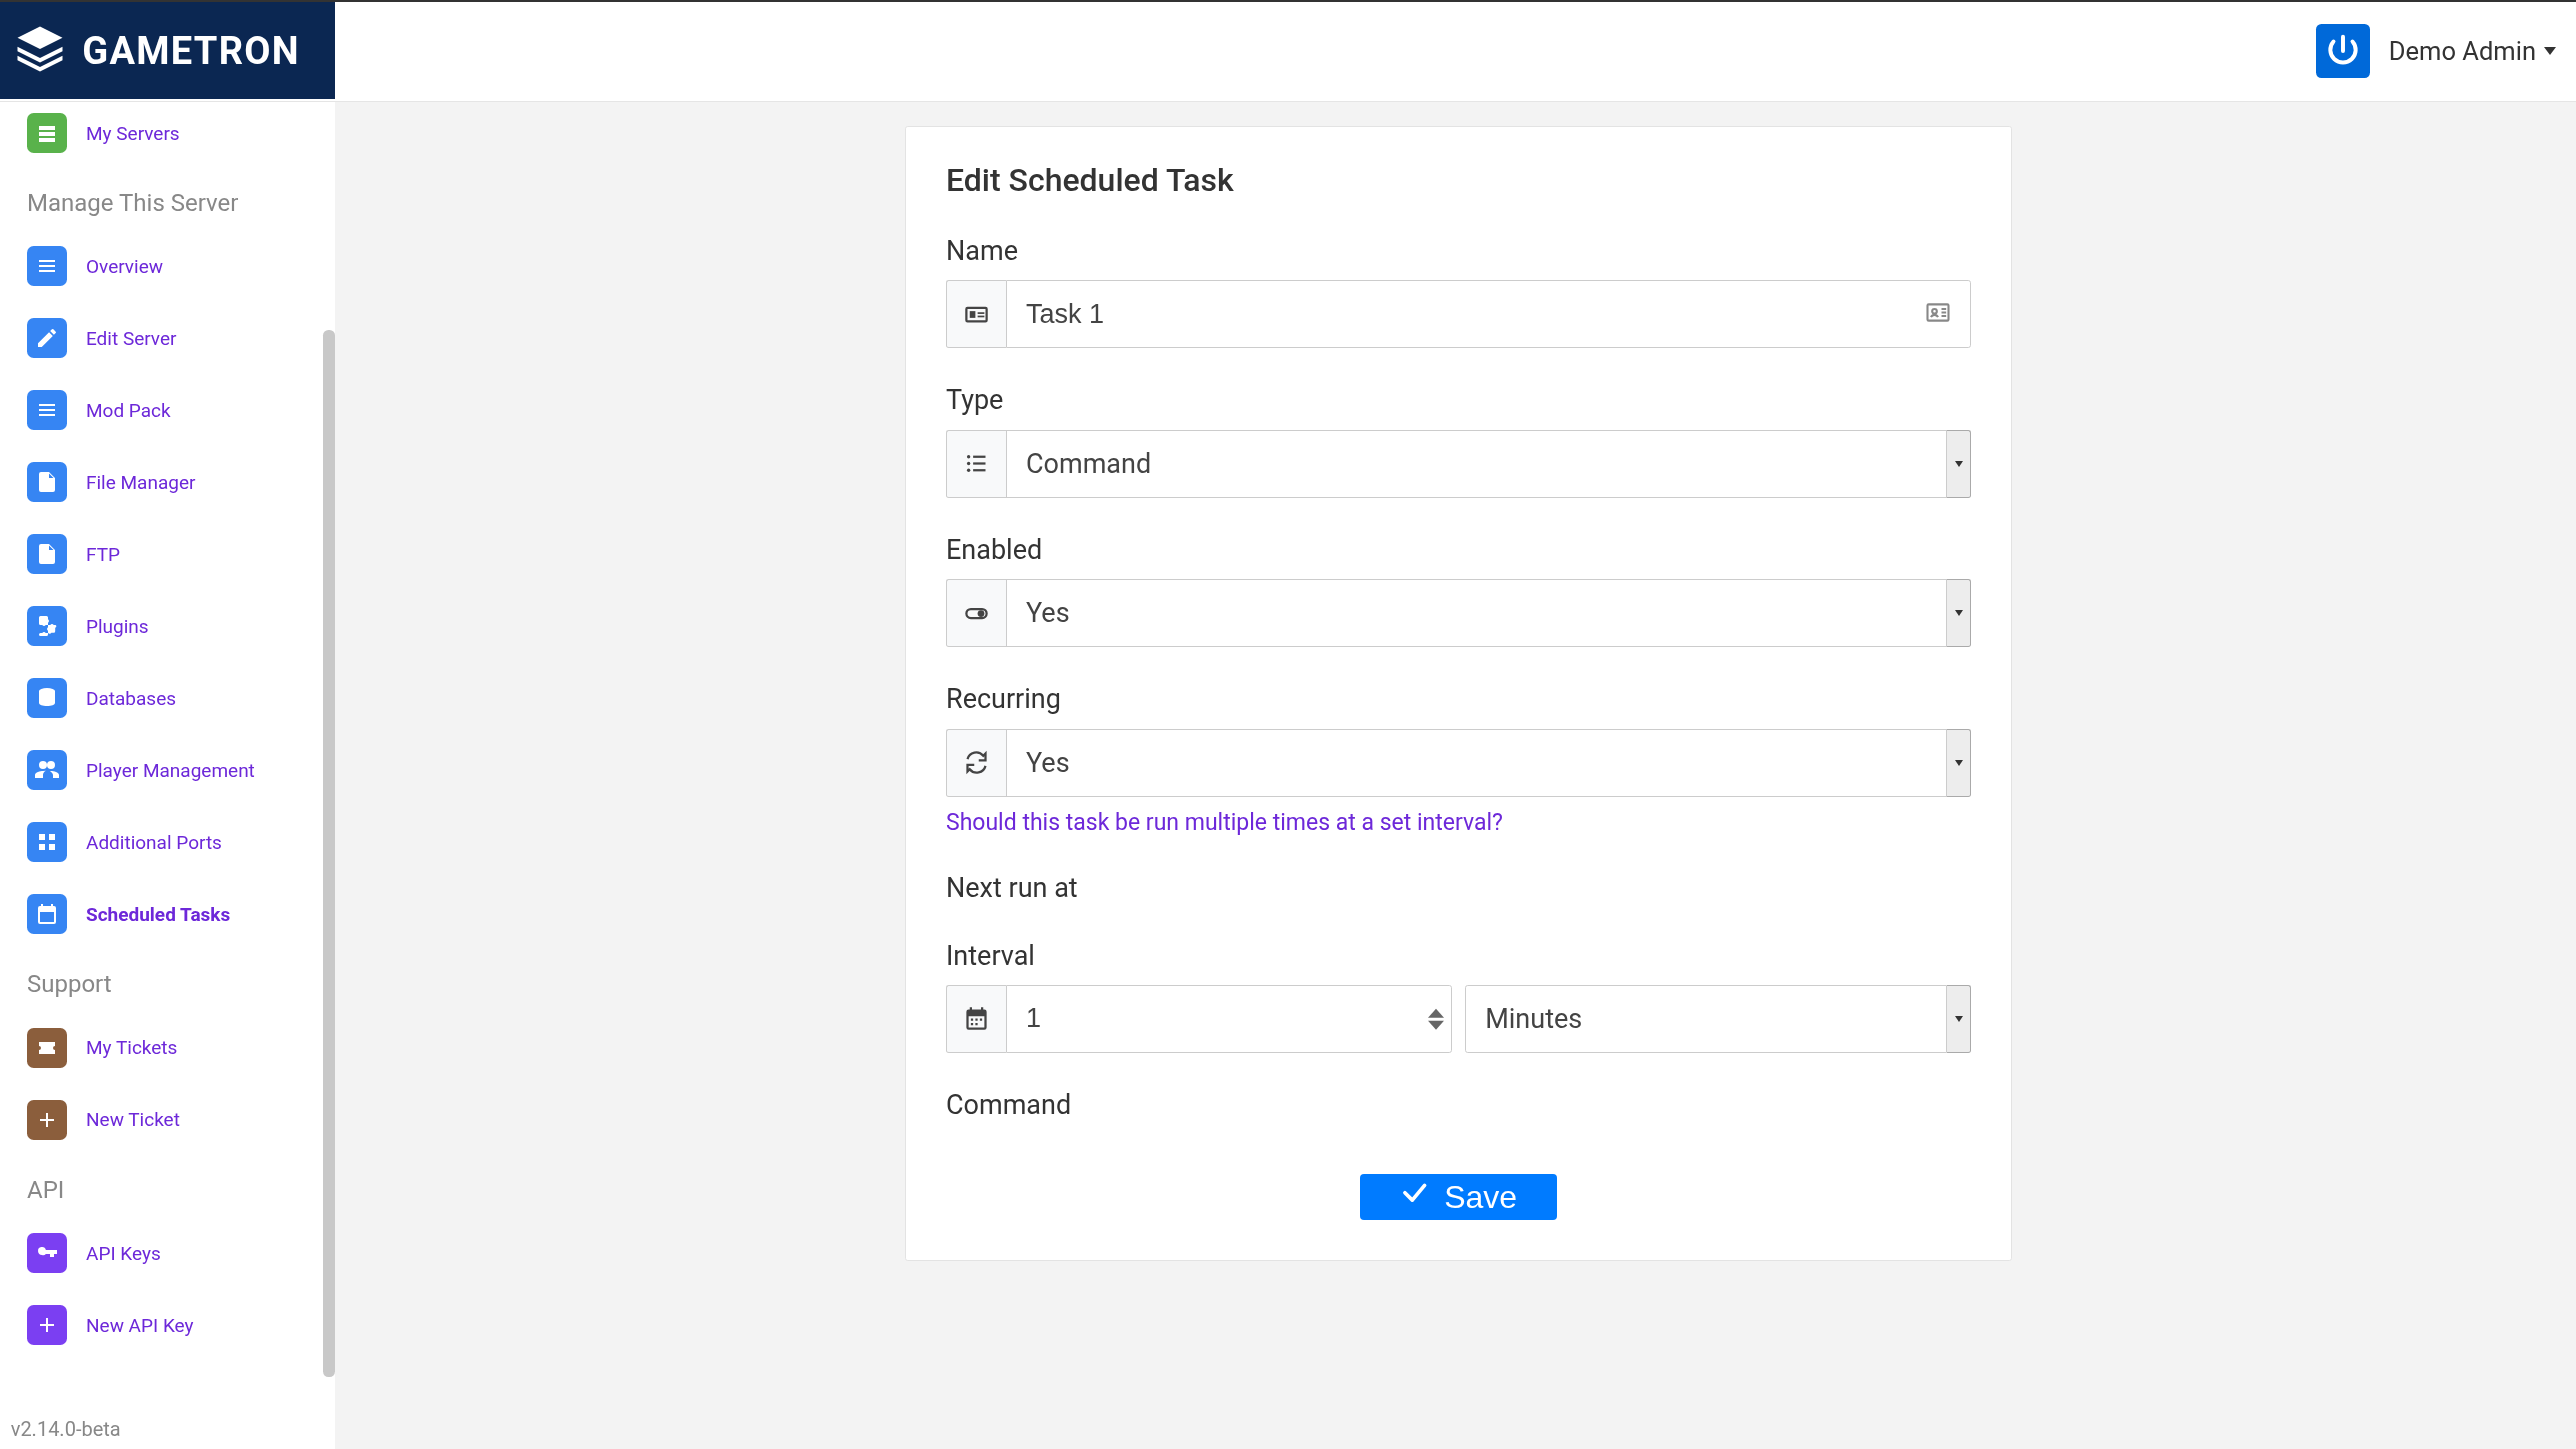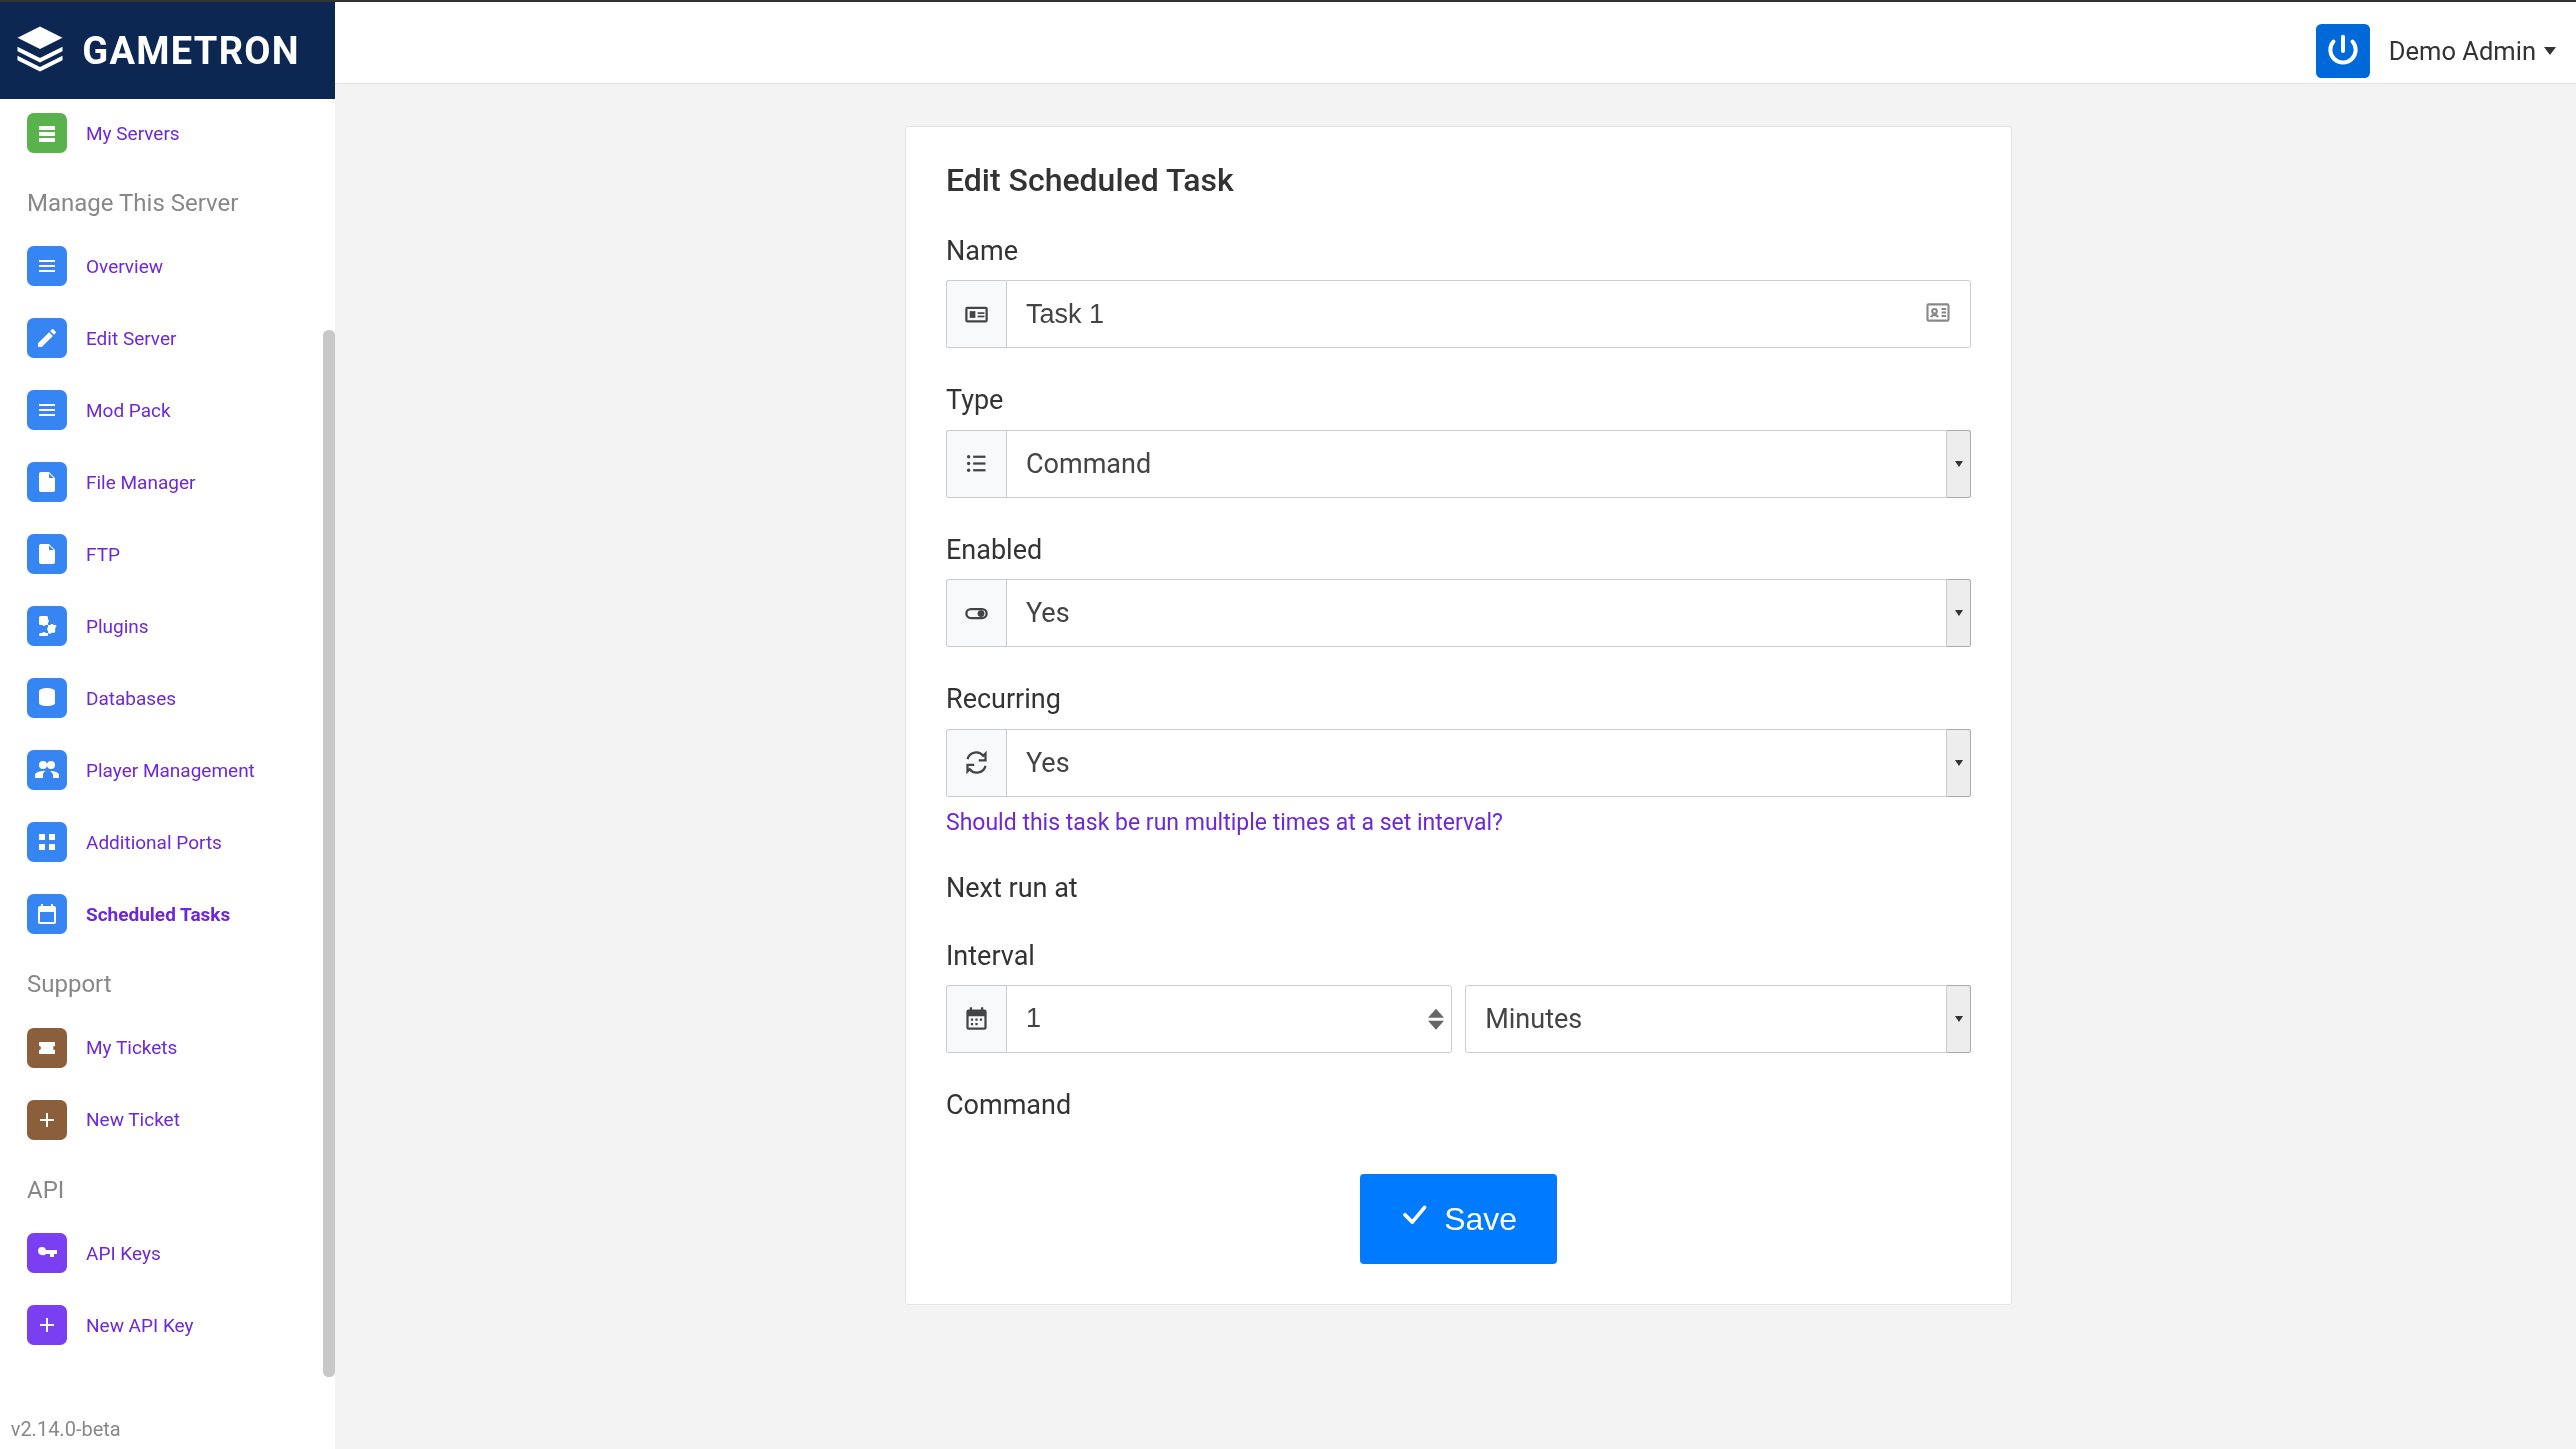--- a/index.html
+++ b/index.html
@@ -7,21 +7,21 @@
 body {
   font-family: -apple-system, BlinkMacSystemFont, "Segoe UI", Roboto, "Helvetica Neue", Arial, sans-serif;
   background: #f3f3f3;
   overflow: hidden;
 }
 
 
 .top-bar {
   position: absolute;
   top: 0; left: 0; right: 0;
-  height: 84px;
+  height: 102px;
   background: #ffffff;
   border-top: 2px solid #333;
   border-bottom: 0.7px solid #e5e5e5;
   z-index: 10;
   text-align: center;
 }
 
 .logo {
   position: absolute;
   left: 0; top: 0;
@@ -253,21 +253,21 @@
   display: inline-flex;
   align-items: center;
   justify-content: center;
   gap: 14.8px;
   background: #007bff;
   color: #fff;
   font-size: 32px;
   font-weight: 400;
   border: none;
   border-radius: 4px;
-  padding: 26px 40px;
+  padding: 4px 40px;
   cursor: pointer;
   margin: 40px auto 0 auto;
 }
 .save-btn svg { width: 29.5px; height: 29.5px; }
 .save-row { text-align: center; }
 </style>
 </head>
 <body>
 
 <div class="top-bar">

